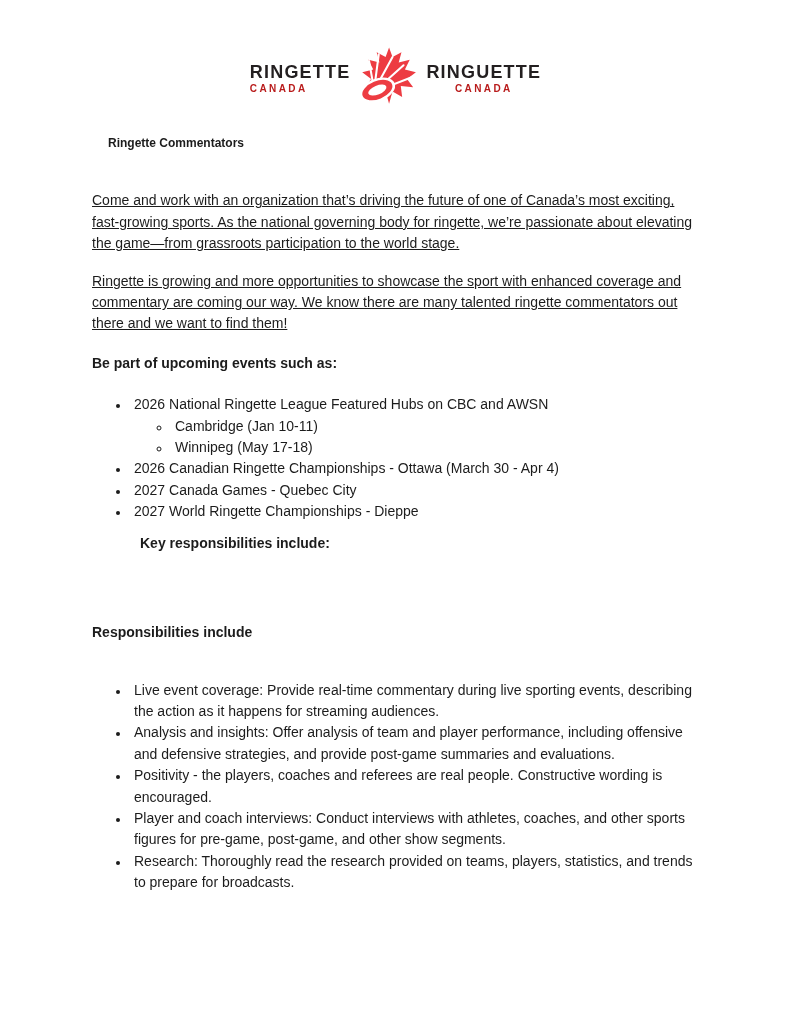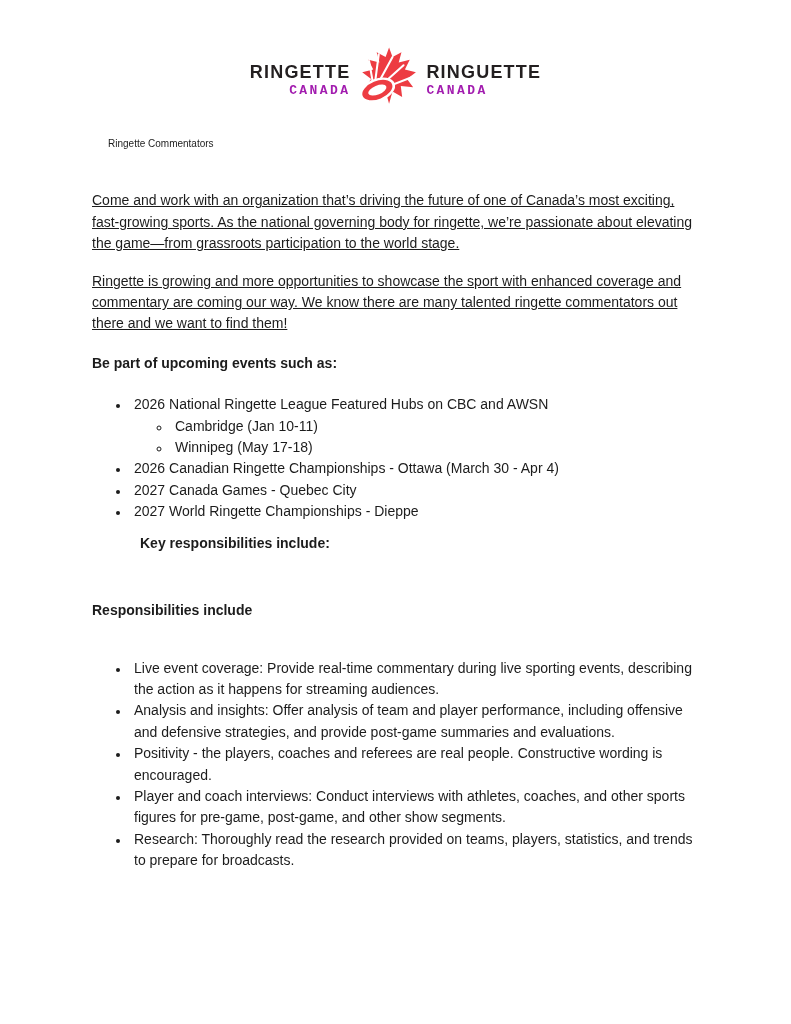--- a/index.html
+++ b/index.html
@@ -14,47 +14,46 @@
     overflow: hidden;
   }
   
   .logo {
     display: flex;
     justify-content: center;
     align-items: flex-start;
     padding-top: 46px;
   }
   .logo-block { padding-top: 17px; line-height: 1.06; }
-  .logo-block.en { text-align: right; }
-  .logo-block.fr { text-align: left;  margin-left: 2px; }
+  .logo-block.en { text-align: left; }
+  .logo-block.fr { text-align: center;  margin-left: 2px; }
   .logo-title {
     font-size: 18px;
     font-weight: 700;
     letter-spacing: 1.2px;
     color: #231F20;
   }
   .logo-sub {
-    font-size: 13px;
+    font-size: 10px;
     font-weight: 700;
     letter-spacing: 2.4px;
-    color: #a21caf;
+    color: #b91c1c;
     margin-top: 2px;
-    font-family: Liberation Mono, monospace;
   }
   .logo-leaf { display: block; }
 
   
   .content {
     margin: 25px 89px 0 92px;
     font-size: 14px;
     line-height: 21.4px;
   }
   .doc-title {
-    font-size: 10px;
-    font-weight: 400;
+    font-size: 12px;
+    font-weight: 700;
     margin: 0 0 36px 0;
     line-height: 21.4px;
     padding-left: 16px;
   }
   .content p { margin: 14px 0 16px 0; text-decoration: underline; }
   h2.sec-heading {
     font-size: 14px;
     font-weight: 700;
     margin: 18px 0 0 0;
     line-height: 21.4px;
@@ -62,21 +61,21 @@
   ul { margin: 20px 0 0 0; padding-left: 38px; }
   ul.l1 > li { list-style-type: disc; }
   ul.l2 { margin: 0; padding-left: 37px; }
   ul.l2 > li { list-style-type: circle; }
   li { padding-left: 4px; }
   li::marker { font-size: 12px; }
 
   .sec-events   { margin-top: 4px; }
   .sec-keyresp  h2 { margin-top: 10px; padding-left: 48px; }
   .sec-keyresp  ul { margin-top: 24px; }
-  .sec-resp     h2 { margin-top: 46px; }
+  .sec-resp     h2 { margin-top: 68px; }
   .sec-resp     ul { margin-top: 36px; }
 </style>
 </head>
 <body>
 
 <div class="page">
 
   <header class="logo">
     <div class="logo-block en">
       <div class="logo-title">RINGETTE</div>

